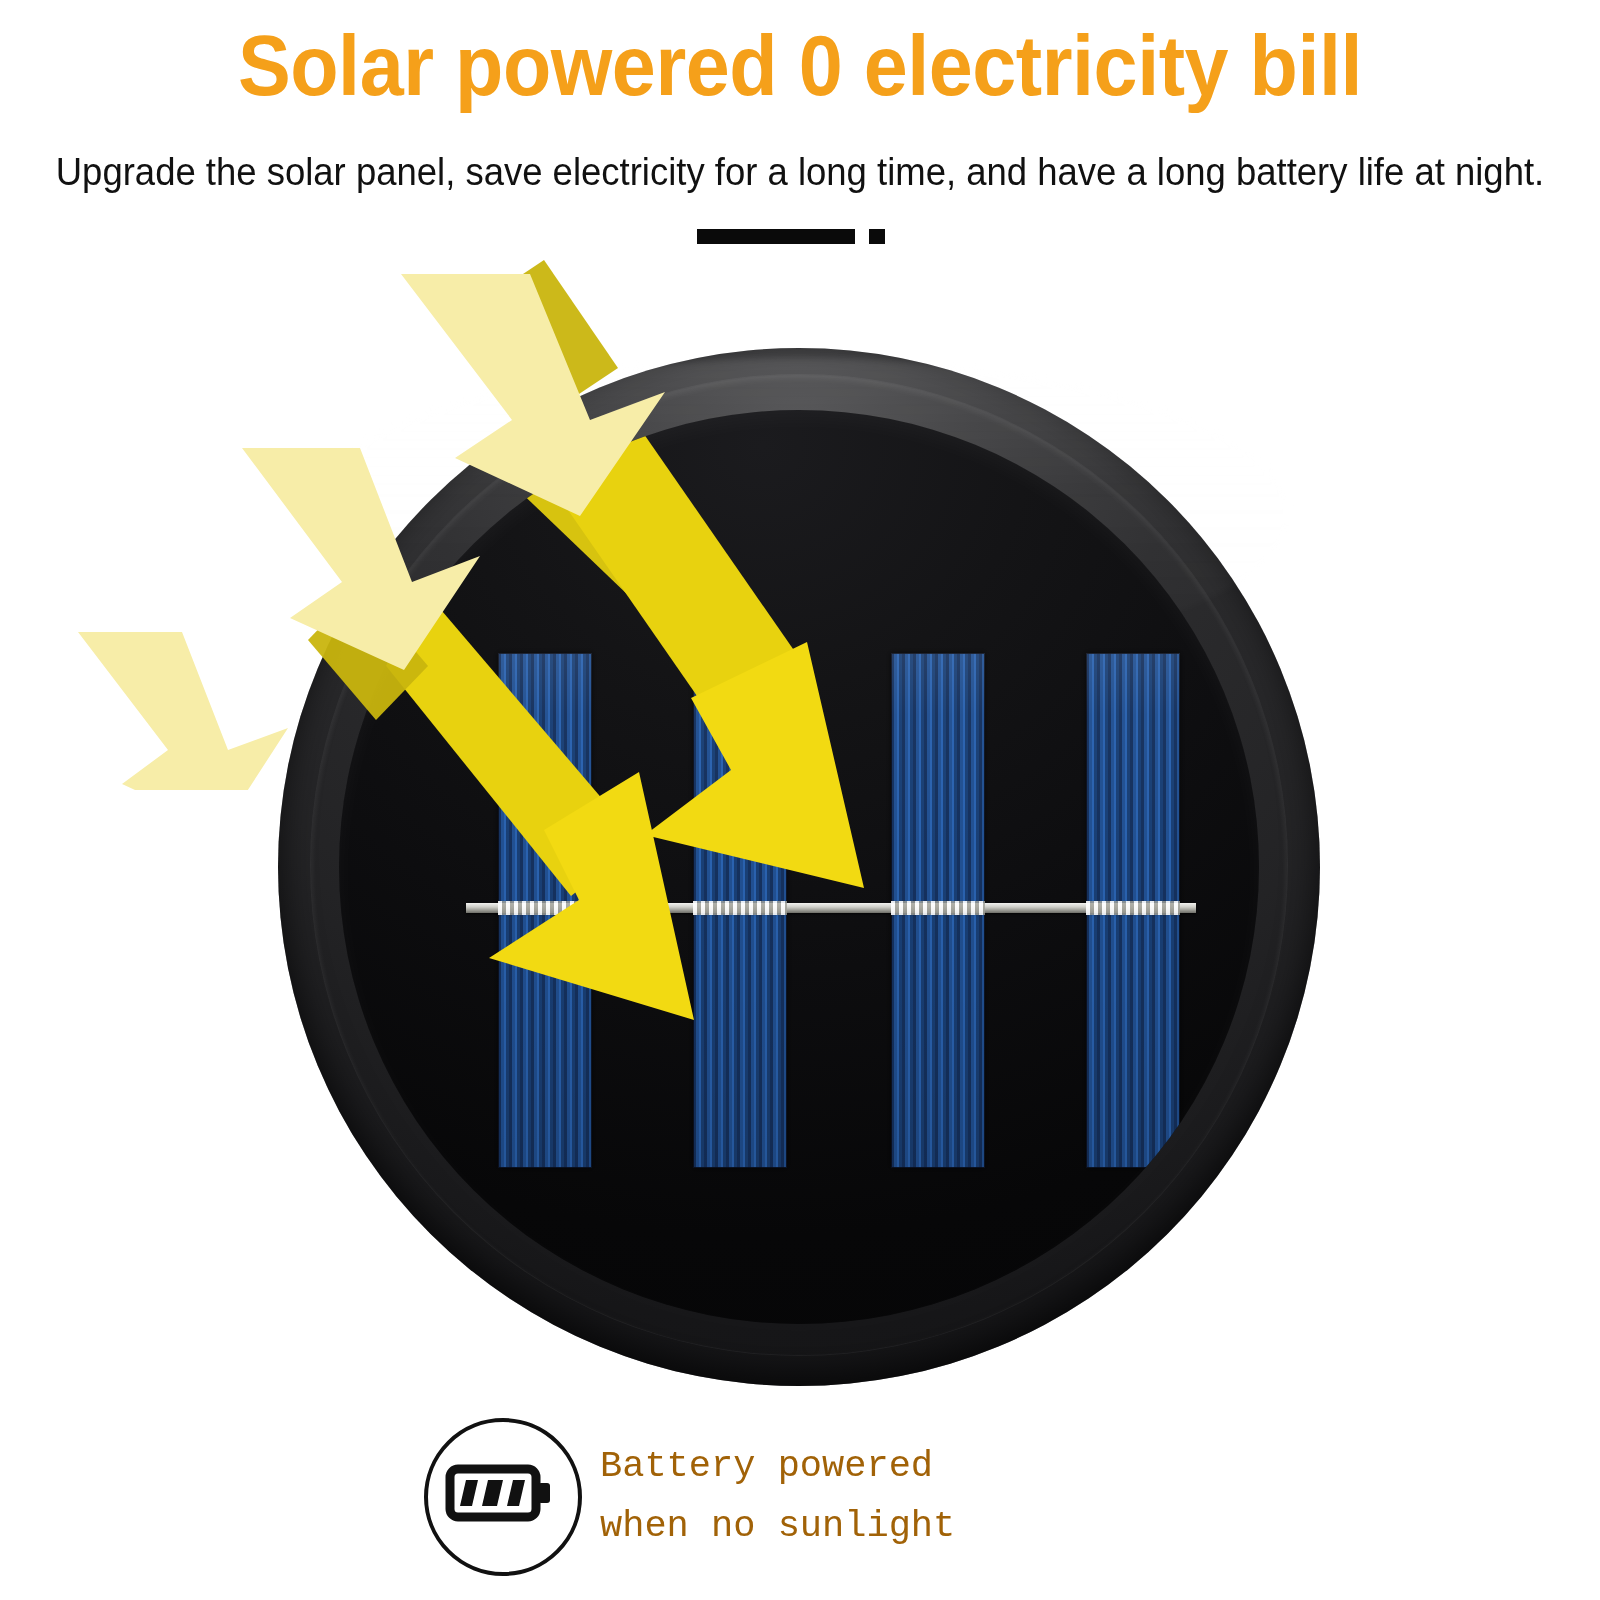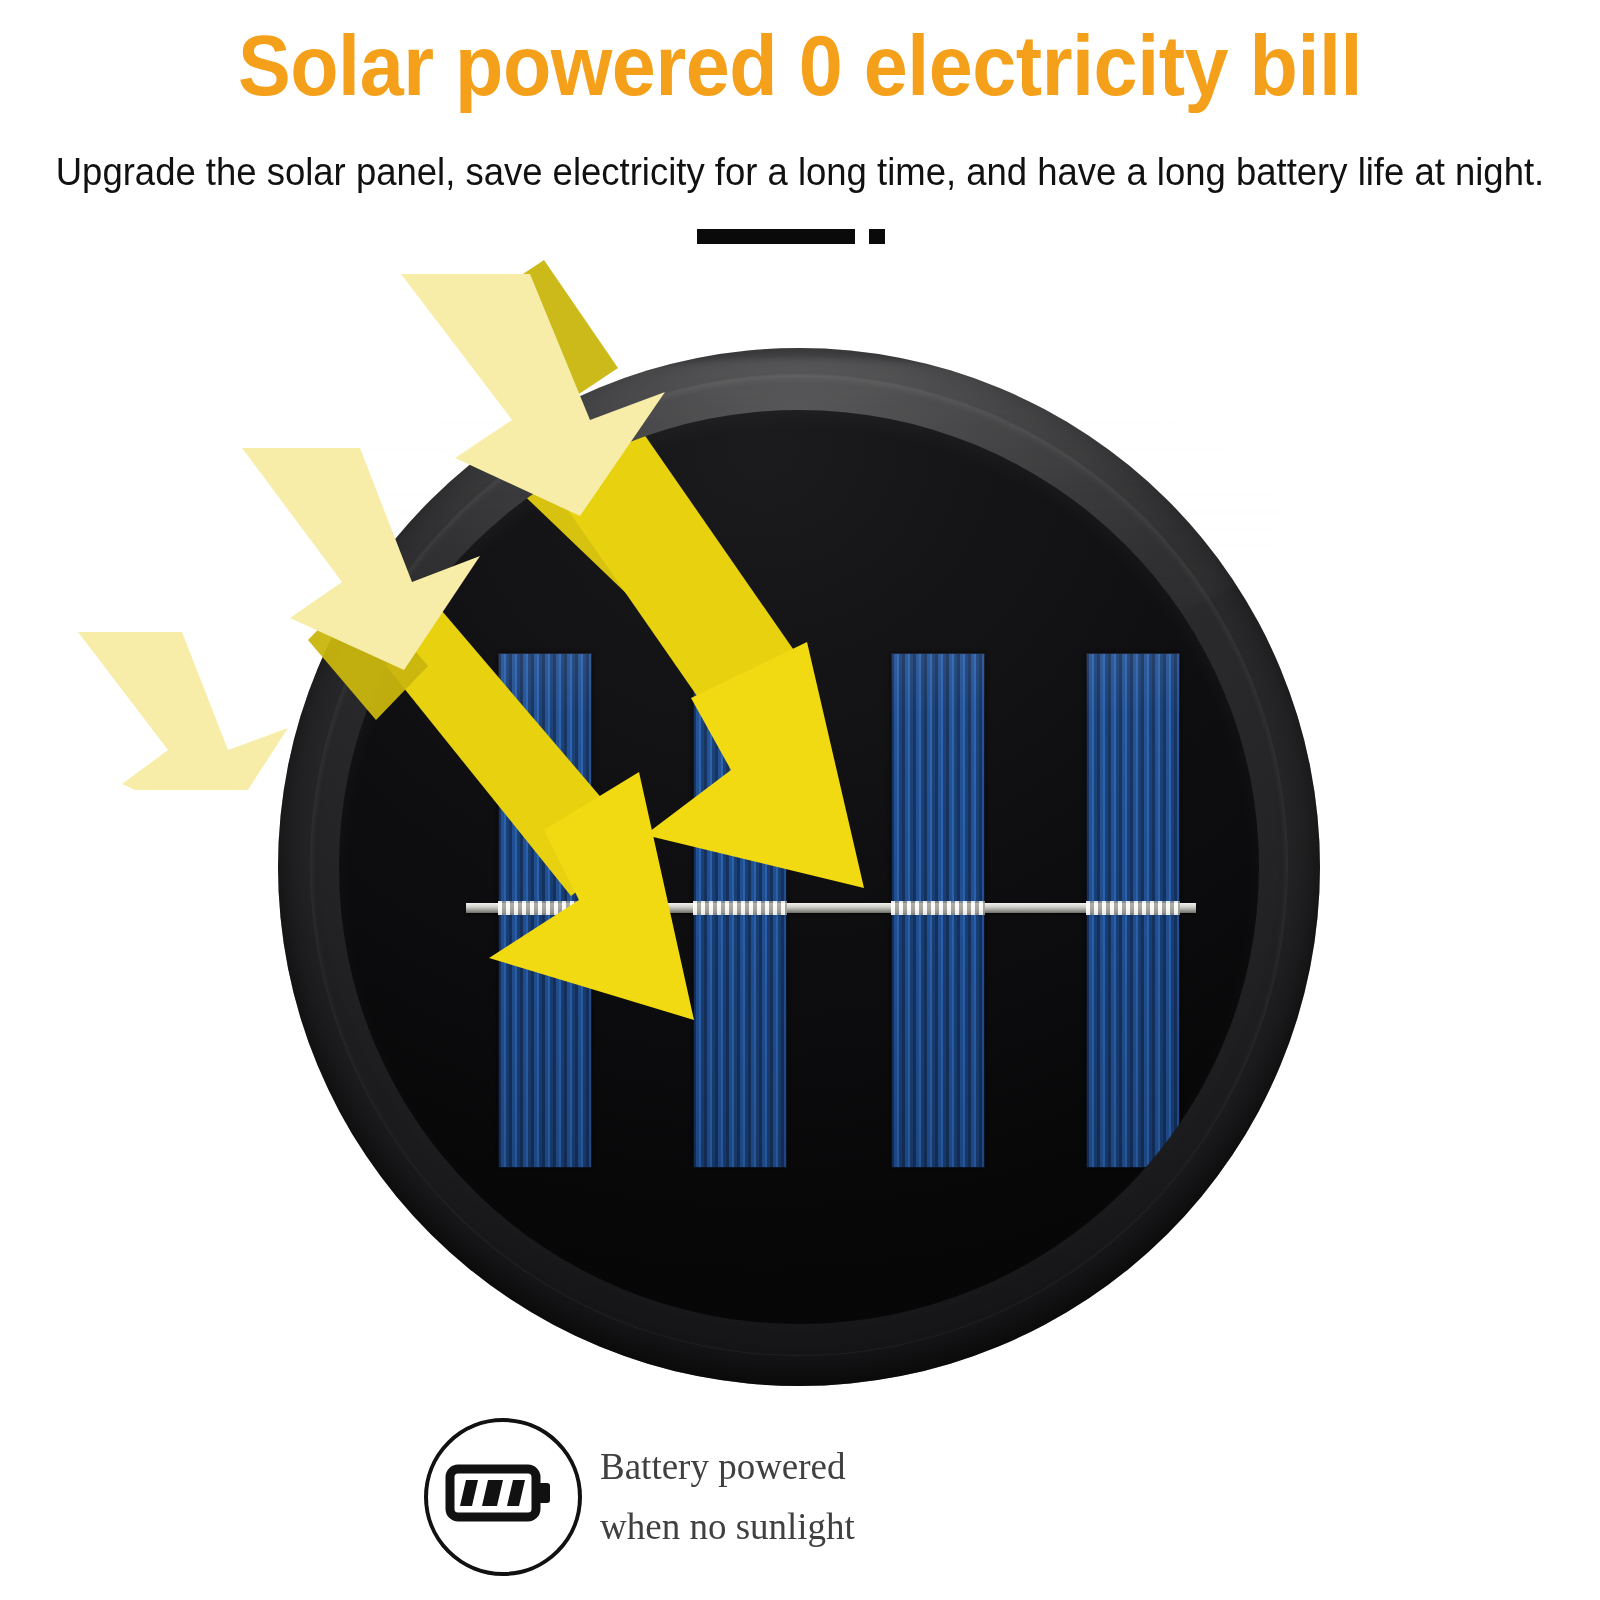--- a/index.html
+++ b/index.html
@@ -230,23 +230,23 @@
     border-radius: 50%;
     border: 4px solid #111111;
     background: #ffffff;
     flex: 0 0 auto;
     position: relative;
   }
   .feat-text {
     margin-left: 18px;
     font-size: 37px;
     line-height: 1.62;
-    color: #404040;
+    color: #a16207;
     white-space: nowrap;
-    font-family: Liberation Serif, serif;
+    font-family: Liberation Mono, monospace;
   }
   .feat-text .l2 { display: block; }
 </style>
 </head>
 <body>
 
 <div id="page">
 
   <div class="headline">Solar powered 0 electricity bill</div>
 

